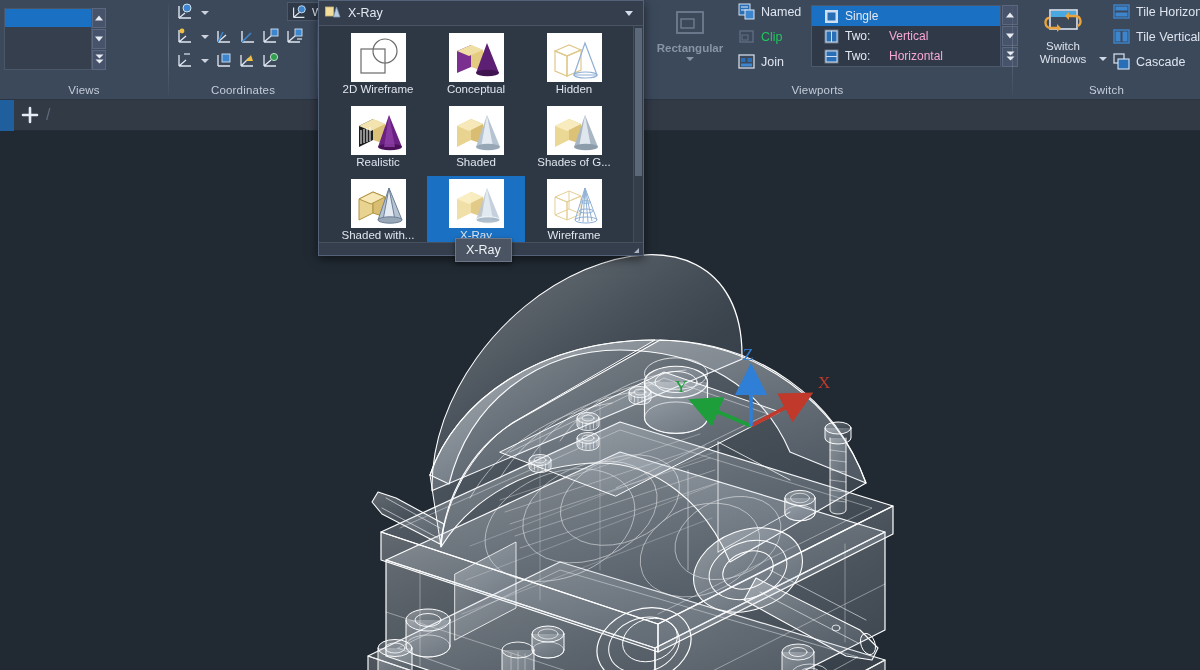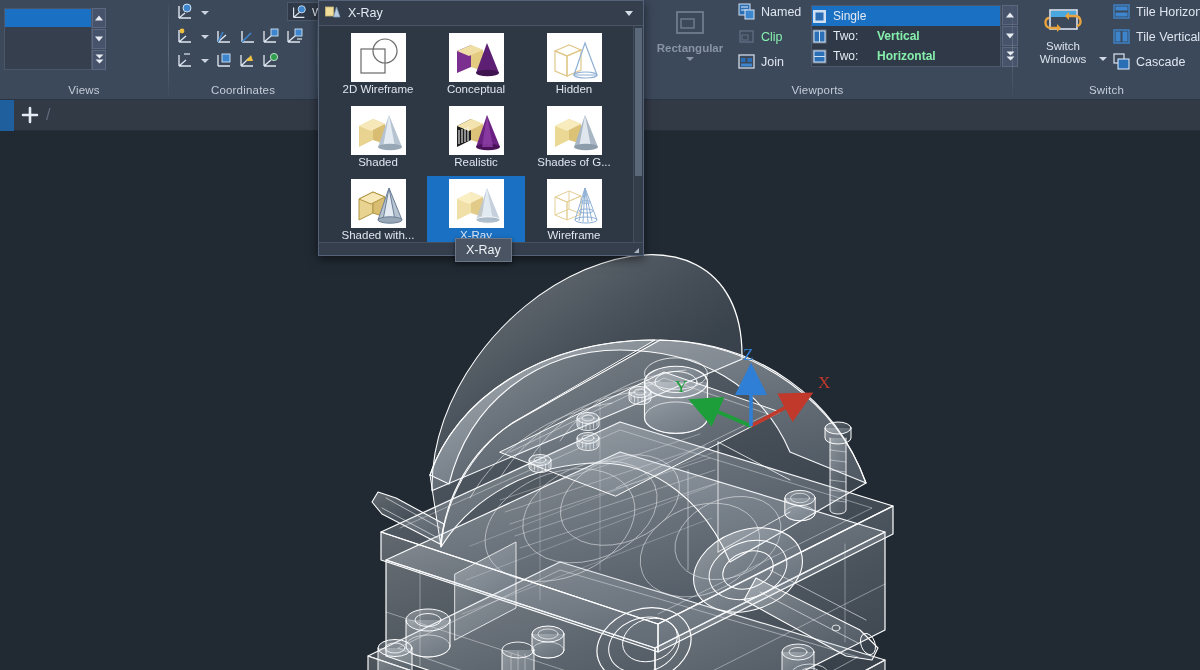--- a/index.html
+++ b/index.html
@@ -127,34 +127,34 @@
     position:absolute;left:455px;top:238px;height:22px;line-height:22px;
     padding:0 10px;background:#4a5463;border:1px solid #6b7689;
     font-size:12.5px;color:#eef2f7;z-index:60;box-shadow:0 2px 5px rgba(0,0,0,.5);
   }
 
   
   .vp-list{
     position:absolute;left:0;top:2px;width:190px;height:62px;
     background:#2f3947;border:1px solid #4c586b;box-sizing:border-box;
   }
-  .vp-row{height:20px;display:flex;align-items:center;padding-left:0;}
+  .vp-row{height:20px;display:flex;align-items:center;padding-left:12px;}
   .vp-row.sel{background:#1a71c4;}
   .vp-row .nm{font-size:12px;color:#e3e9f2;margin-left:6px;width:44px;}
-  .vp-row .vl{font-size:12px;color:#86efac;font-weight:bold;}
+  .vp-row .vl{font-size:12px;color:#f9a8d4;}
   .vp-spin{
     position:absolute;left:191px;top:2px;width:16px;height:62px;
     display:flex;flex-direction:column;
   }
   .stack-btn{
     position:absolute;display:flex;align-items:center;cursor:default;
   }
   .stack-btn .ic{width:17px;height:17px;flex:none;}
   .stack-btn .tx{font-size:12.5px;color:#dee5ef;margin-left:6px;white-space:nowrap;}
-  .stack-btn.dim .tx{color:#86efac;}
+  .stack-btn.dim .tx{color:#22c55e;}
 
   
   .tabbar{
     position:absolute;left:0;top:100px;width:1200px;height:31px;
     background:#323a46;border-bottom:1px solid #262d38;box-sizing:border-box;
   }
   .tab-accent{position:absolute;left:0;top:0;width:14px;height:31px;background:#1f5f9e;}
   .tab-plus{position:absolute;left:20px;top:5px;width:20px;height:20px;}
   .tab-slash{position:absolute;left:46px;top:6px;font-size:16px;color:#5e6a7b;}
 
@@ -745,46 +745,46 @@
           <path d="M8,18 L8,38 L20,43 L20,23 Z" fill="none" stroke="#e0c88c" stroke-width="1.2"></path>
           <path d="M20,23 L20,43 L34,37 L34,17 Z" fill="none" stroke="#e0c88c" stroke-width="1.2"></path>
           <path d="M38,10 L50,42 L27,42 Z" fill="none" stroke="#8fb0d4" stroke-width="1.2"></path>
           <ellipse cx="38.5" cy="42" rx="11.5" ry="3" fill="none" stroke="#8fb0d4" stroke-width="1.2"></ellipse>
         </svg>
         <div class="vs-cap">Hidden</div>
       </div>
 
       <div class="vs-item">
         <svg class="vs-thumb" viewBox="0 0 55 49">
-          <path d="M8,20 L22,13 L22,34 L8,41 Z" fill="#e8d391"></path>
-          <path d="M22,13 L34,18 L34,38 L22,34 Z" fill="#d8bd72"></path>
-          <path d="M8,20 L22,13 L34,18 L20,25 Z" fill="#f6e8b8"></path>
-          <path d="M38,9 L51,41 L27,41 Z" fill="#b6c3d0"></path>
-          <path d="M38,9 L44,41 L32,41 Z" fill="#e4ebf2"></path>
-          <ellipse cx="39" cy="41" rx="12" ry="3.2" fill="#98a7b6"></ellipse>
-        </svg>
-        <div class="vs-cap">Shaded</div>
-      </div>
-
-      <div class="vs-item">
-        <svg class="vs-thumb" viewBox="0 0 55 49">
           <path d="M8,20 L22,13 L22,34 L8,41 Z" fill="#1d1d1d"></path>
           <path d="M22,13 L34,18 L34,38 L22,34 Z" fill="#dcc179"></path>
           <path d="M8,20 L22,13 L34,18 L20,25 Z" fill="#f3e3ae"></path>
           <g stroke="#ffffff" stroke-width="1">
             <line x1="10" y1="24" x2="10" y2="38"></line>
               <line x1="13" y1="23" x2="13" y2="37"></line>
             <line x1="16" y1="22" x2="16" y2="36"></line>
               <line x1="19" y1="21" x2="19" y2="35"></line>
           </g>
           <path d="M38,9 L51,41 L27,41 Z" fill="#6a2182"></path>
           <ellipse cx="39" cy="41" rx="12" ry="3.2" fill="#4a1159"></ellipse>
           <path d="M38,9 L44,41 L33,41 Z" fill="#8e40a6" opacity="0.8"></path>
         </svg>
         <div class="vs-cap">Realistic</div>
+      </div>
+
+      <div class="vs-item">
+        <svg class="vs-thumb" viewBox="0 0 55 49">
+          <path d="M8,20 L22,13 L22,34 L8,41 Z" fill="#e8d391"></path>
+          <path d="M22,13 L34,18 L34,38 L22,34 Z" fill="#d8bd72"></path>
+          <path d="M8,20 L22,13 L34,18 L20,25 Z" fill="#f6e8b8"></path>
+          <path d="M38,9 L51,41 L27,41 Z" fill="#b6c3d0"></path>
+          <path d="M38,9 L44,41 L32,41 Z" fill="#e4ebf2"></path>
+          <ellipse cx="39" cy="41" rx="12" ry="3.2" fill="#98a7b6"></ellipse>
+        </svg>
+        <div class="vs-cap">Shaded</div>
       </div>
 
       <div class="vs-item">
         <svg class="vs-thumb" viewBox="0 0 55 49">
           <path d="M8,20 L22,13 L22,34 L8,41 Z" fill="#ead894"></path>
           <path d="M22,13 L34,18 L34,38 L22,34 Z" fill="#dcc276"></path>
           <path d="M8,20 L22,13 L34,18 L20,25 Z" fill="#f8ecbe"></path>
           <path d="M38,9 L51,41 L27,41 Z" fill="#a9b6c4"></path>
           <path d="M38,9 L44,41 L32,41 Z" fill="#dfe6ee"></path>
           <ellipse cx="39" cy="41" rx="12" ry="3.2" fill="#8d9cab"></ellipse>

